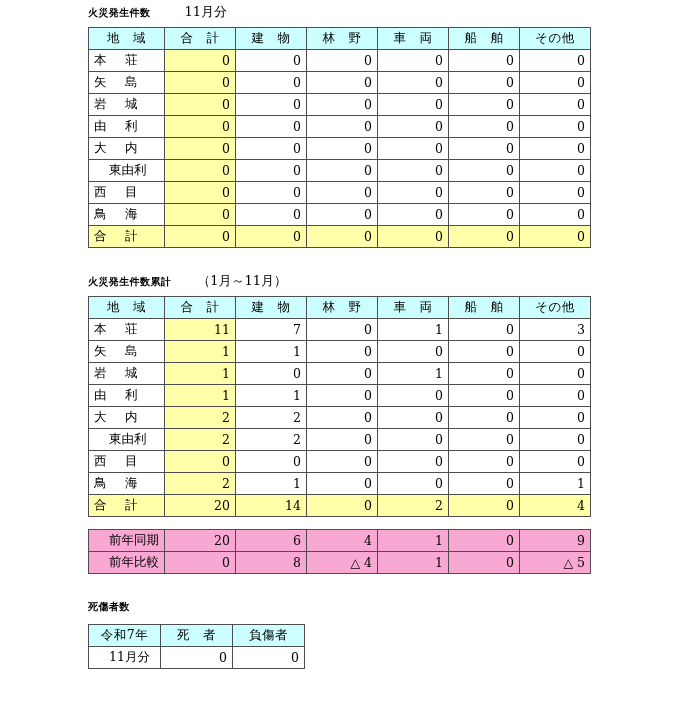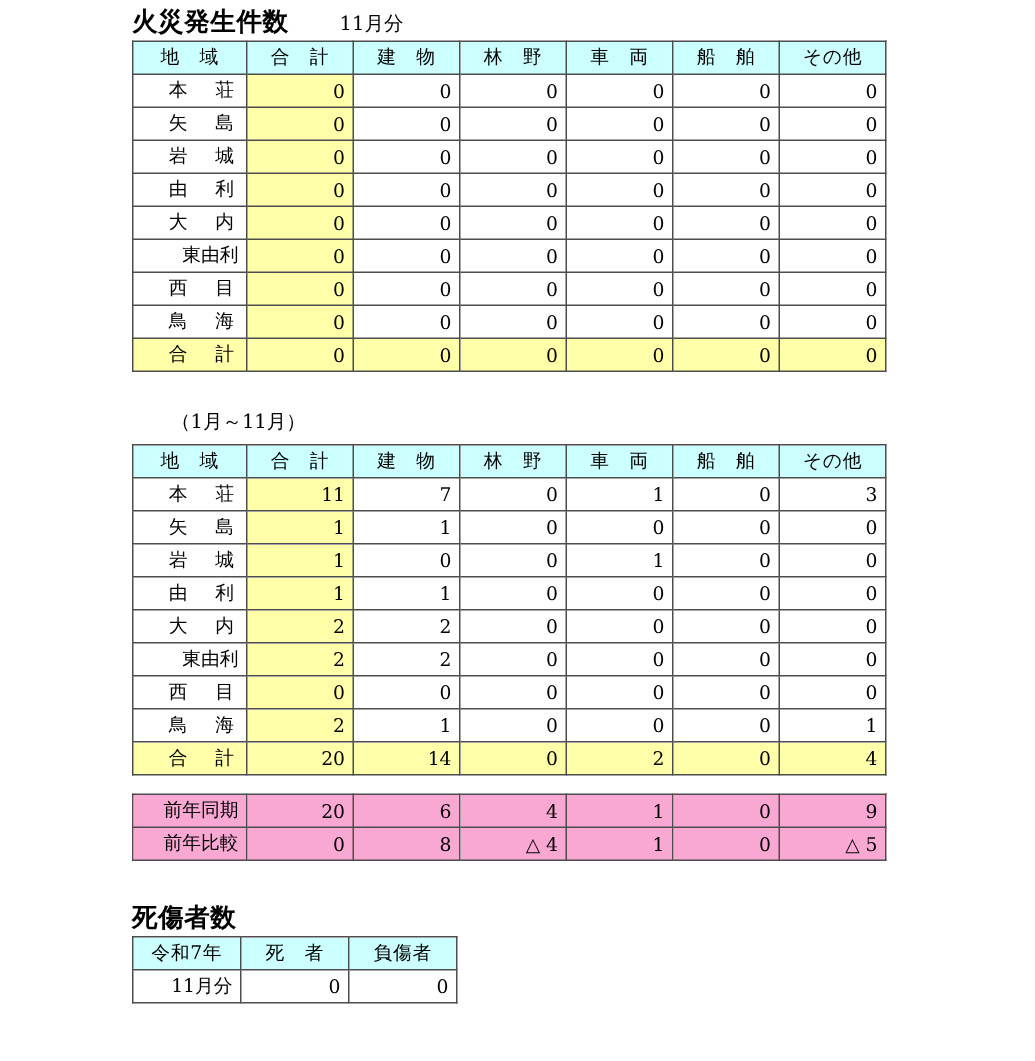--- a/index.html
+++ b/index.html
@@ -19,21 +19,21 @@
   .section { position: absolute; }
 
   .title-row {
     display: flex;
     align-items: baseline;
     margin-bottom: 4px;
     height: 20px;
   }
   .title-main {
     font-family: Liberation Mono, monospace;
-    font-size: 17px;
+    font-size: 10px;
     font-weight: bold;
     letter-spacing: 0.4px;
     white-space: nowrap;
   }
   .title-sub {
     font-family: "DejaVu Serif", "Liberation Serif", serif;
     font-size: 13px;
     font-weight: normal;
     white-space: nowrap;
   }
@@ -56,21 +56,21 @@
   }
   
   .hdr {
     background: #ccffff;
     text-align: center;
     letter-spacing: 0.5px;
     font-size: 12.5px;
   }
   
   .region {
-    text-align: right;
+    text-align: left;
     letter-spacing: 3px;
     padding-left: 9px;
     font-size: 12.5px;
   }
   .region.tight { letter-spacing: 0px; padding-left: 20px; }
   .num {
     text-align: right;
     padding-right: 5px;
     font-size: 12.5px;
   }
@@ -199,20 +199,21 @@
         <td class="num">0</td>
         <td class="num">0</td>
         <td class="num">0</td>
       </tr>
     </tbody>
   </table>
 </div>
 
 <div class="section" style="left:88px; top:272px;">
   <div class="title-row">
+    <span class="title-main">火災発生件数累計</span>
     <span class="title-sub gap2">（1月～11月）</span>
   </div>
 
   <table class="grid">
     <colgroup>
       <col class="c-region">
         <col class="c-data">
         <col class="c-data">
         <col class="c-data">
       <col class="c-data">

